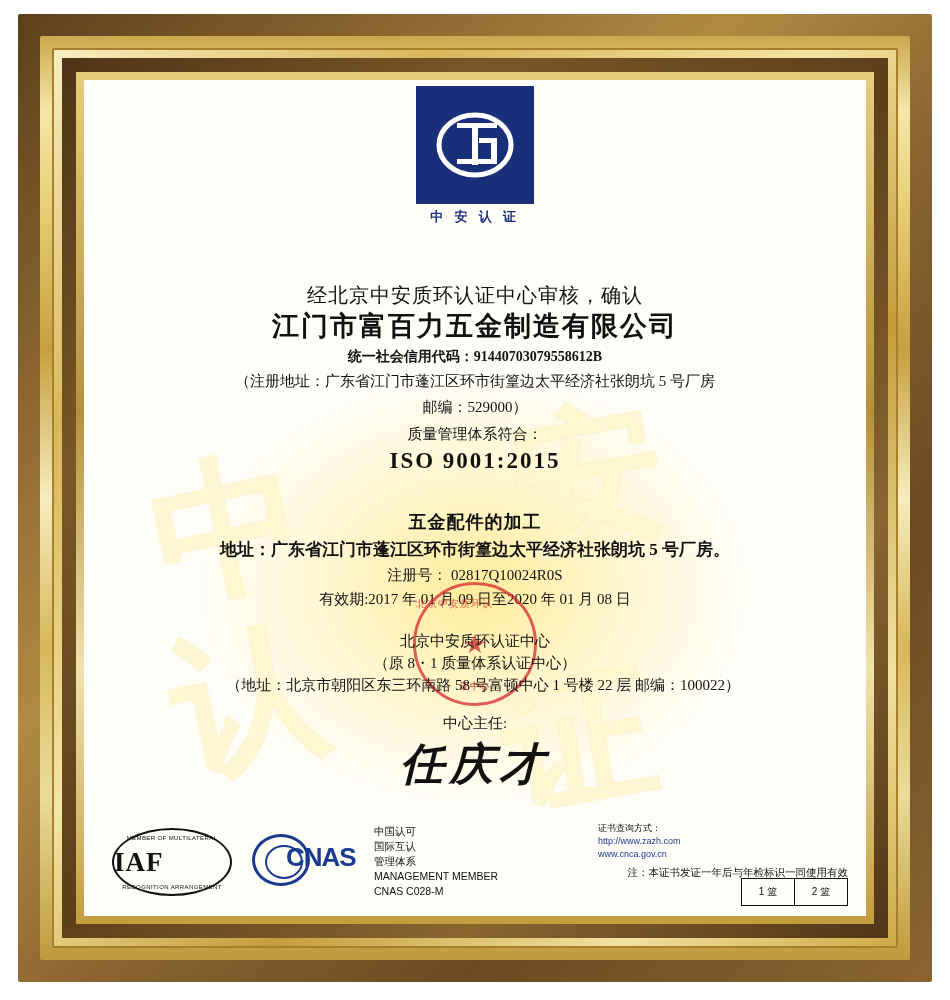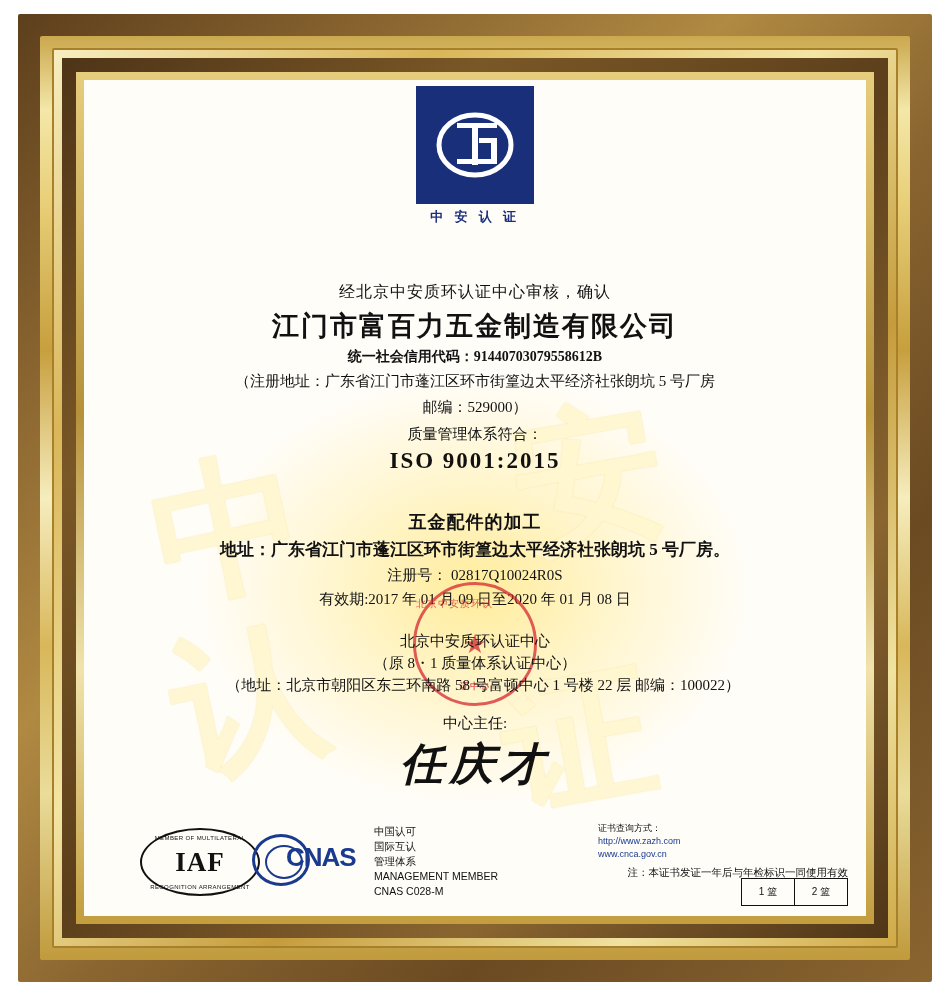--- a/index.html
+++ b/index.html
@@ -73,21 +73,21 @@
 
   .title{
     position:absolute;top:150px;left:0;width:100%;text-align:center;
     font-family:"Liberation Serif", serif;font-weight:bold;color:#111;
     font-size:38px;letter-spacing:4px;
   }
   .line{
     position:absolute;left:0;width:100%;text-align:center;color:#111;
     font-family:"Liberation Serif", serif;
   }
-  .sub1{top:202px;font-size:16px;letter-spacing:1px;}
+  .sub1{top:202px;font-size:20px;letter-spacing:1px;}
   .company{top:228px;font-size:27px;font-weight:bold;letter-spacing:2px;}
   .credit{top:268px;font-size:14px;font-weight:bold;}
   .addr1{top:292px;font-size:15px;}
   .addr2{top:318px;font-size:15px;}
   .conform{top:345px;font-size:15px;}
   .iso{top:368px;font-size:23px;font-weight:bold;letter-spacing:2px;}
   .cover{top:404px;font-size:15px;font-weight:bold;}
   .product{top:430px;font-size:18px;font-weight:bold;letter-spacing:1px;}
   .site{top:458px;font-size:17px;font-weight:bold;}
   .regno{top:486px;font-size:15px;}
@@ -119,23 +119,23 @@
     color:#d4202a;font-size:10px;letter-spacing:1px;font-weight:normal;
   }
   .seal .bot-t{
     position:absolute;left:0;bottom:10px;width:100%;text-align:center;
     color:#d4202a;font-size:9px;letter-spacing:1px;font-weight:bold;
   }
 
   
   .footer{position:absolute;left:0;top:740px;width:782px;height:96px;}
   .iaf{
-    position:absolute;left:56px;top:8px;width:116px;height:64px;
+    position:absolute;left:28px;top:8px;width:116px;height:64px;
     border:2px solid #111;border-radius:50%;
-    display:flex;align-items:center;justify-content:center;
+    display:flex;align-items:center;
   }
   .iaf .big{font-size:27px;font-weight:bold;letter-spacing:1px;color:#111;font-family:"Liberation Serif",serif;}
   .iaf .arc-top,.iaf .arc-bot{
     position:absolute;left:0;width:100%;text-align:center;font-size:6px;letter-spacing:.4px;color:#111;
   }
   .iaf .arc-top{top:5px;}
   .iaf .arc-bot{bottom:4px;}
 
   .cnas{position:absolute;left:168px;top:10px;width:108px;height:58px;}
   .cnas .ring{

